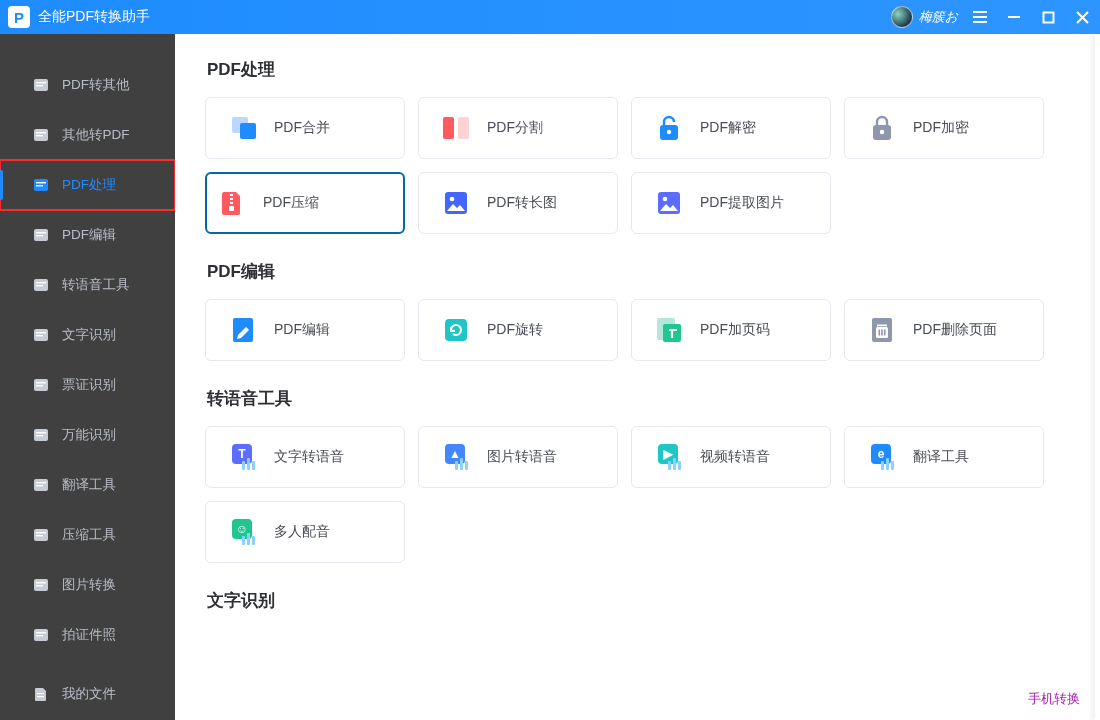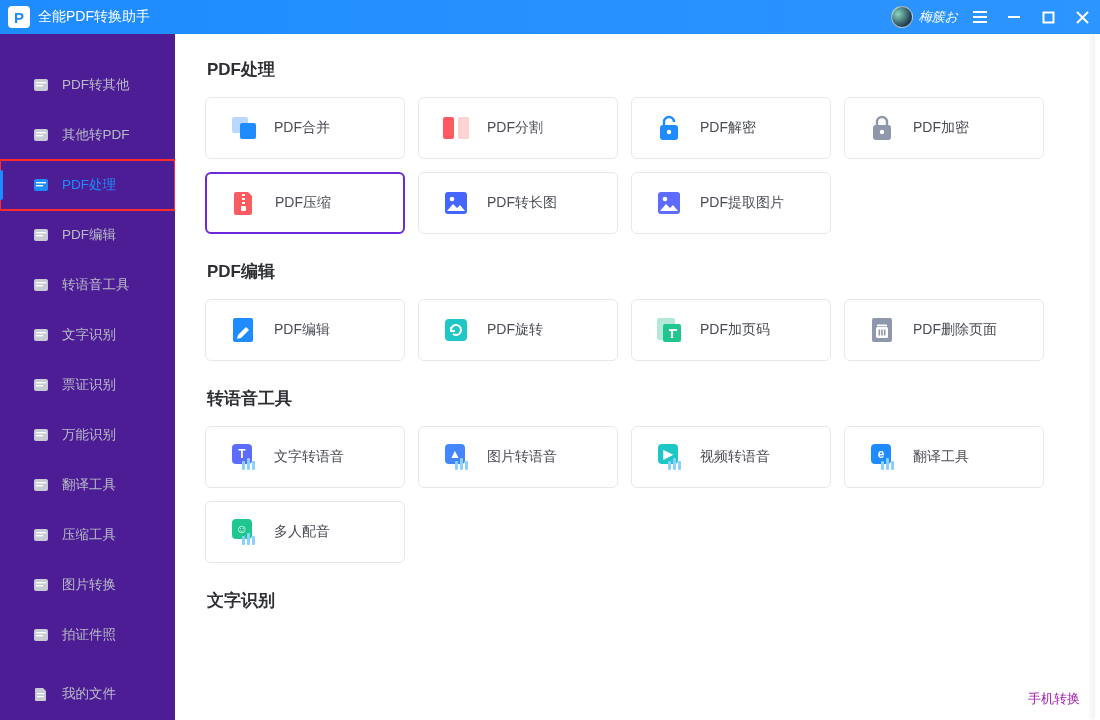--- a/index.html
+++ b/index.html
@@ -9,38 +9,38 @@
   .titlebar .logo { width:22px; height:22px; border-radius:4px; background:#fff; margin-right:8px; display:flex; align-items:center; justify-content:center; }
   .titlebar .logo span { color:#1e8cff; font-weight:bold; font-size:15px; line-height:1;}
   .titlebar .spacer { flex:1; }
   .titlebar .avatar { width:22px; height:22px; border-radius:50%; background:radial-gradient(circle at 30% 35%, #8ad6c0, #1d3a4f 70%); margin-right:6px; border:1px solid rgba(255,255,255,.6);}
   .titlebar .user { font-size:13px; margin-right:14px;font-style:italic; }
   .titlebar .win-icons { display:flex; align-items:center; gap:18px; }
   .titlebar .win-icons .ico { width:16px; height:16px; display:flex; align-items:center; justify-content:center; cursor:default;}
   .titlebar svg { stroke:#fff; fill:none; stroke-width:2; }
   
   .wrap { display:flex; height:calc(100% - 34px); }
-  .sidebar { width:175px; background:#4c1d95; padding-top:26px; display:flex; flex-direction:column;text-align:right; }
+  .sidebar { width:175px; background:#404040; padding-top:26px; display:flex; flex-direction:column;text-align:right; }
   .s-list { flex:1 1 auto; min-height:0; overflow:hidden; }
   .s-item { display:flex; align-items:center; height:50px; padding:0 0 0 32px; font-size:13.5px; color:#b8bcc6; cursor:default; position:relative;}
   .s-item.active { color:#1e8cff; }
   .s-item.active::before { content:""; position:absolute; left:0; top:10px; bottom:10px; width:3px; background:#1e8cff; border-radius:0 2px 2px 0;}
   .s-item .s-icon { width:18px; height:16px; margin-right:12px; display:flex; align-items:center; justify-content:center;}
   .s-item.highlight { outline:2px solid #ff2a2a; outline-offset:-1px;}
   .s-bottom { padding-bottom:1px; border-top:0; }
   .s-item svg { fill:#c7cbd4; }
   .s-item.active svg { fill:#1e8cff; }
   
   .main { flex:1; position:relative; background:#fff; height:100%; }
   .main::before{ content:""; position:absolute; right:5px; top:0; bottom:0; width:8px; background:linear-gradient(90deg,rgba(0,0,0,0),rgba(0,0,0,.05)); border-radius:4px;}
   .content { padding:24px 28px 0 30px; height:100%; overflow-y:auto;}
   .sec-title { font-size:17px; font-weight:700; color:#2d2f33; margin:0 0 16px 2px;}
   .grid { display:flex; flex-wrap:wrap; gap:13px; margin-bottom:26px;text-align:right;}
   .card { width:200px; height:62px; border:1px solid #e6e8ee; border-radius:6px; background:#fff; display:flex; align-items:center; padding-left:24px; font-size:14px; color:#4a4d55; cursor:default;}
-  .card.hl { border:2px solid #6d28d9; }
+  .card.hl { border:2px solid #0369a1;padding-left:12px; }
   .icn { width:26px; height:26px; margin-right:18px; border-radius:4px; display:flex; align-items:center; justify-content:center; position:relative;}
   .icn svg { display:block; }
   .phone-link { position:fixed; right:20px; bottom:12px; font-size:13px; color:#a21caf; }
 </style>
 </head>
 <body>
 
 <div class="titlebar">
   <div class="logo">
       <span>P</span>

